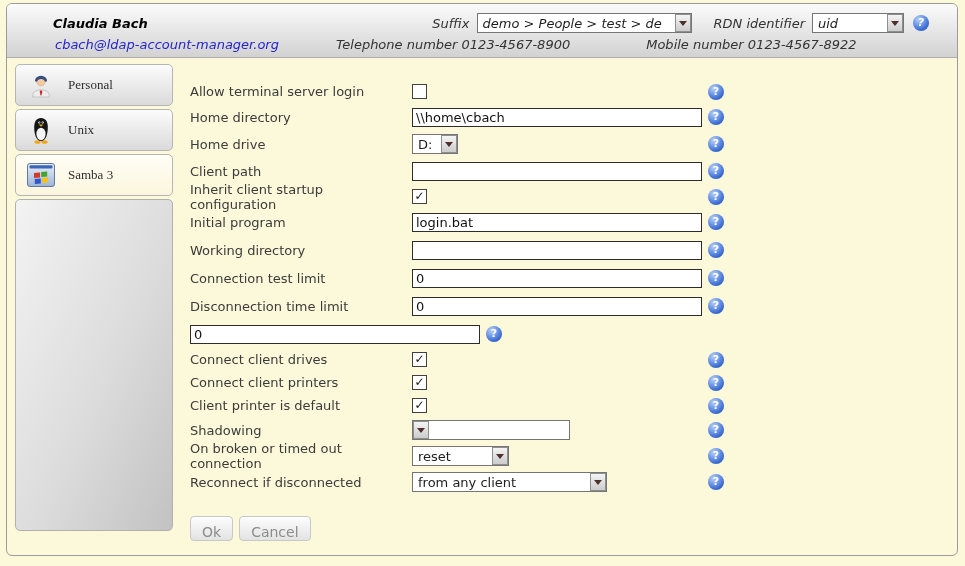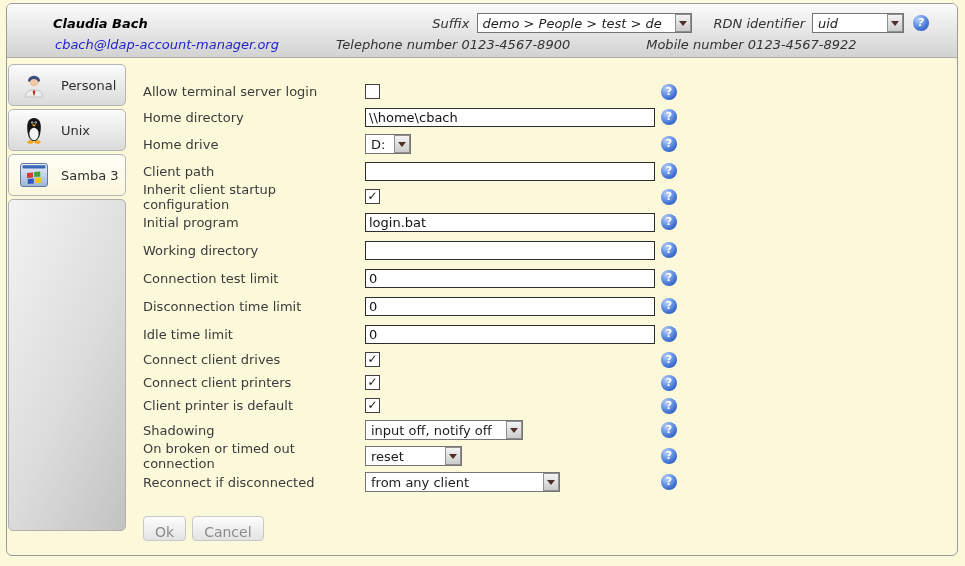--- a/index.html
+++ b/index.html
@@ -45,21 +45,21 @@
   
   .help{
     width:16px;height:16px;border-radius:50%;flex-shrink:0;
     background:radial-gradient(circle at 35% 28%,#b8d0f8 0%,#6d98e8 38%,#3766cd 72%,#2150b2 100%);
     color:#fff;font-weight:bold;font-size:11px;line-height:16px;text-align:center;cursor:pointer;
   }
   .help::after{content:"?";}
   .h-help{margin-left:9px;}
   
   .main{display:flex;padding-top:6px;}
-  .sidebar{width:118px;margin-left:1px;flex-shrink:0;}
+  .sidebar{width:158px;margin-left:8px;flex-shrink:0;font-family:Liberation Serif, serif;}
   .tab{
     height:40px;margin-bottom:3px;display:flex;align-items:center;
     padding-left:11px;gap:13px;box-sizing:content-box;
     border:1px solid #b5b5b5;border-radius:5px;
     background:linear-gradient(#fcfcfc,#dadada);cursor:pointer;
   }
   .tab.active{background:linear-gradient(#fffef6,#fbf6dd);}
   .tab-icon{width:28px;display:flex;justify-content:center;}
   .tab-label{color:#2e2e2e;font-size:13px;}
   .sidebar-fill{
@@ -248,21 +248,20 @@
 
       <div class="row ti">
         <span class="lbl">Disconnection time limit</span>
         <span class="ctrl">
             <input class="txt" value="0" style="">
           </span>
         <span class="help"></span>
       </div>
 
       <div class="row ti">
-        <span class="lbl">Idle time limit</span>
         <span class="ctrl">
             <input class="txt" value="0" style="">
           </span>
         <span class="help"></span>
       </div>
 
       <div class="row cb">
         <span class="lbl">Connect client drives</span>
         <span class="ctrl">
             <span class="checkbox on"></span>
@@ -283,21 +282,20 @@
         <span class="ctrl">
             <span class="checkbox on"></span>
           </span>
         <span class="help"></span>
       </div>
 
       <div class="row se">
         <span class="lbl">Shadowing</span>
         <span class="ctrl">
           <span class="sel w158">
-            <span class="sel-text">input off, notify off</span>
             <span class="sel-btn">
                 <i class="tri"></i>
               </span>
           </span>
         </span>
         <span class="help"></span>
       </div>
 
       <div class="row se">
         <span class="lbl">On broken or timed out connection</span>

